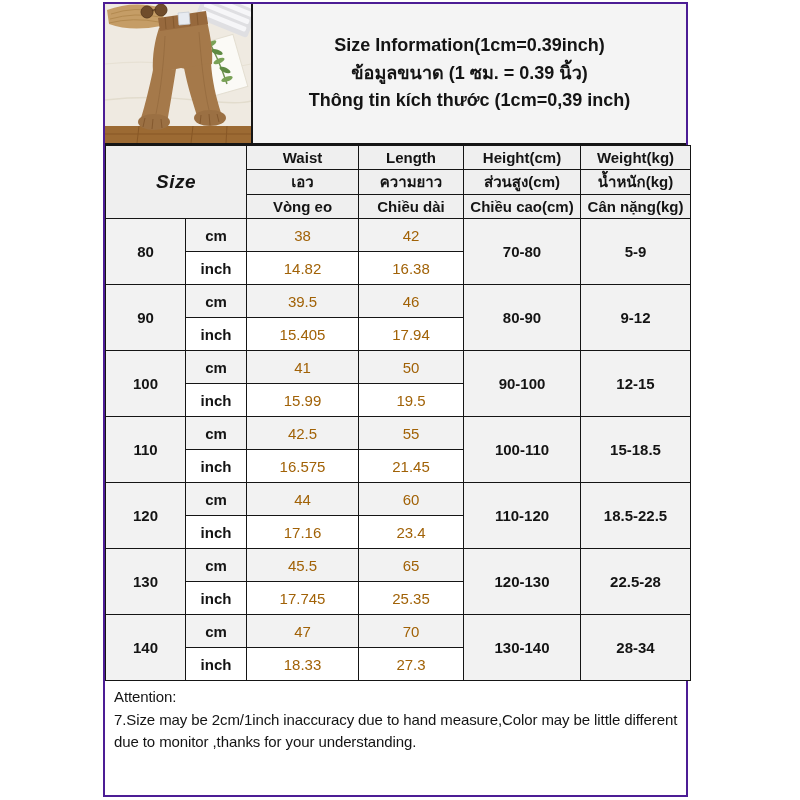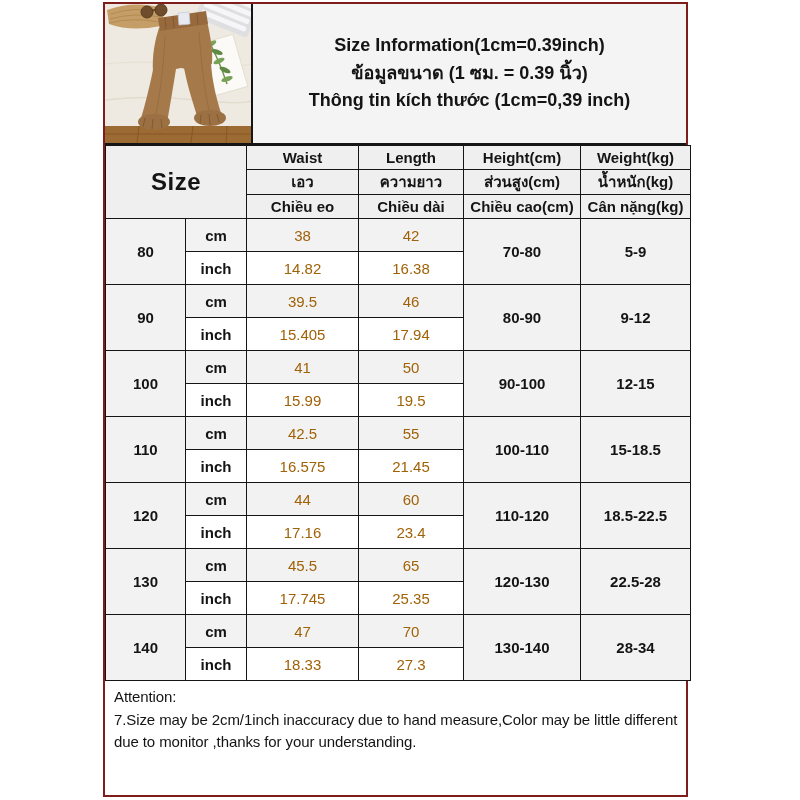--- a/index.html
+++ b/index.html
@@ -1,33 +1,33 @@
 <!DOCTYPE html>
 <html><head>
 <meta charset="utf-8">
 <style>
   html,body{margin:0;padding:0;background:#ffffff;}
   .page{position:relative;width:800px;height:800px;background:#ffffff;
         font-family:"Liberation Sans","DejaVu Sans",sans-serif;color:#141414;overflow:hidden;}
   .chart{position:absolute;left:103px;top:2px;width:585px;height:795px;
-         box-sizing:border-box;border:2px solid #7f1d1d;background:#ffffff;
+         box-sizing:border-box;border:2px solid #4c1d95;background:#ffffff;
          display:flex;flex-direction:column;}
   
   .top{flex:none;height:139px;display:flex;border-bottom:2px solid #151515;}
   .photo{flex:none;width:146px;border-right:2px solid #151515;position:relative;overflow:hidden;background:#efeae1;}
   .photo svg{display:block;width:100%;height:100%;}
   .titlebox{flex:1;background:#f4f4f4;display:flex;flex-direction:column;
             justify-content:center;align-items:center;gap:8px;}
   .title-line{font-weight:bold;font-size:18px;line-height:1.1;text-align:center;white-space:nowrap;}
   
   table{flex:none;width:100%;border-collapse:collapse;table-layout:fixed;}
   td{border:1.5px solid #151515;text-align:center;vertical-align:middle;
      padding:0;font-size:15px;white-space:nowrap;overflow:hidden;}
   tr.hdr td{height:23px;background:#efefef;font-weight:bold;}
-  td.size-head{background:#d9d9d9;font-size:24px;font-weight:bold;letter-spacing:.5px;}
+  td.size-head{background:#d9d9d9;font-size:19px;font-weight:bold;letter-spacing:.5px;font-style:italic;}
   tr.r-cm td{height:32px;background:#f2f2f2;}
   tr.r-inch td{height:32px;background:#ffffff;}
   td.size-num{background:#d9d9d9;font-weight:bold;}
   td.unit{font-weight:bold;}
   td.range{background:#f2f2f2;font-weight:bold;}
   td.val{font-weight:normal;color:#a16207;}
   
   .attention{flex:1;background:#ffffff;padding:5px 1px 0 9px;font-size:15px;
              line-height:1.5;text-align:left;letter-spacing:-0.1px;}
   .attention div{margin:0;}
@@ -138,21 +138,21 @@
           <td>Height(cm)</td>
           <td>Weight(kg)</td>
         </tr>
         <tr class="hdr">
           <td>เอว</td>
           <td>ความยาว</td>
           <td>ส่วนสูง(cm)</td>
           <td>น้ำหนัก(kg)</td>
         </tr>
         <tr class="hdr">
-          <td>Chiều eo</td>
+          <td>Vòng eo</td>
           <td>Chiều dài</td>
           <td>Chiều cao(cm)</td>
           <td>Cân nặng(kg)</td>
         </tr>
 
         <tr class="r-cm">
           <td class="size-num" rowspan="2">80</td>
           <td class="unit">cm</td>
           <td class="val">38</td>
           <td class="val">42</td>

